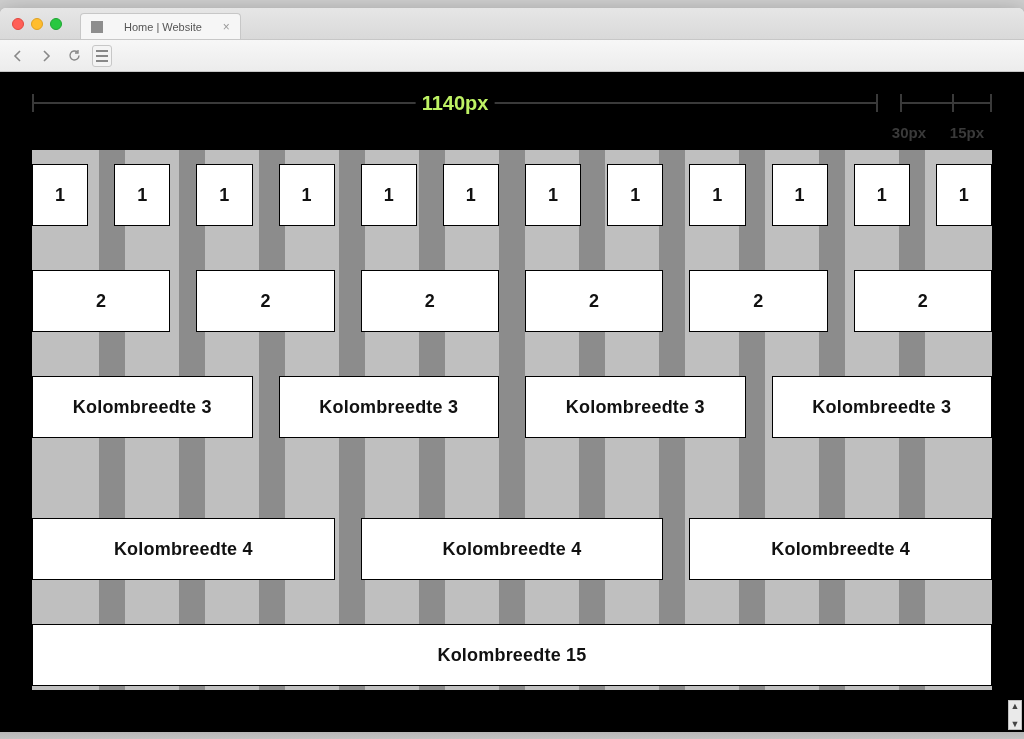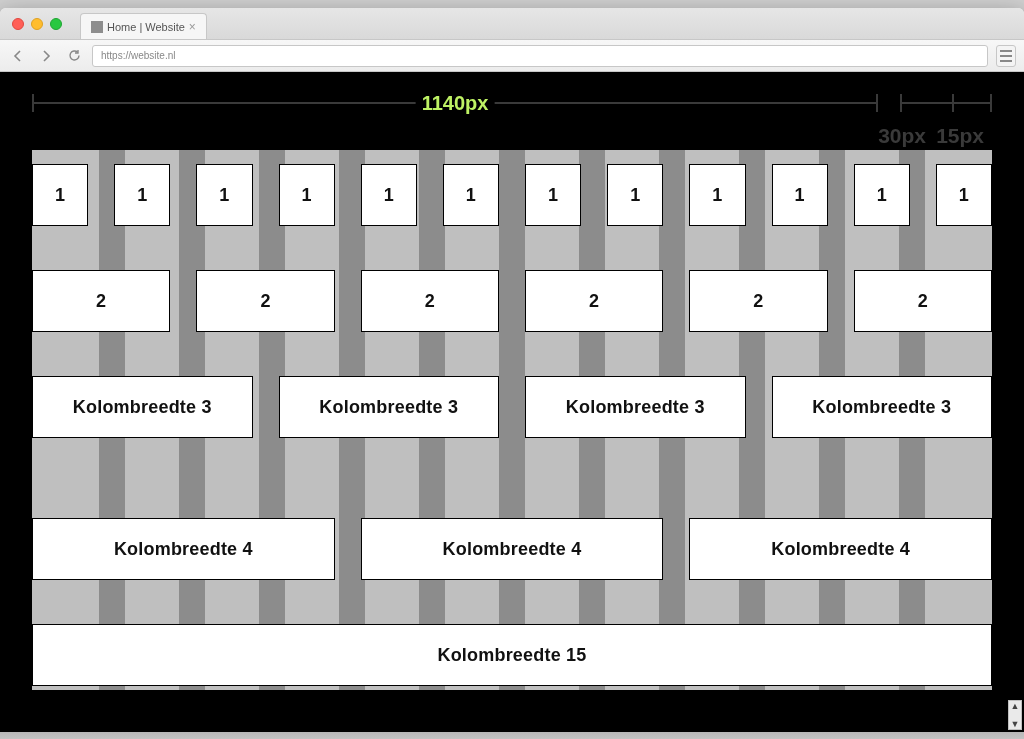--- a/index.html
+++ b/index.html
@@ -40,21 +40,21 @@
   .dot.green { background:#28c840; border:1px solid #1fa532; }
   .tab {
     height: 26px;
     background: #f6f6f6;
     border: 1px solid #c7c7c7;
     border-bottom: none;
     border-radius: 4px 4px 0 0;
     display: flex;
     align-items: center;
     padding: 0 10px;
-    gap: 4px;
+    gap: 21px;
     margin-left: 8px;
     font-size: 11px;
     color: #555;
   }
   .tab .favicon {
     width: 12px; height: 12px; background:#8d8d8d;
   }
   .tab .close { color:#999; font-size:12px; }
   .navbar {
     height: 32px;
@@ -139,21 +139,21 @@
   }
   .ruler-seg {
     display:flex; align-items:center; height:18px;
     position:relative;
   }
   .seg-30 { width: 54px; }
   .seg-15 { width: 40px; margin-left:-2px; }
   .ruler-segs .lab {
     position:absolute;
     top: 30px;
-    font-size:21px;
+    font-size:15px;
     color:#3a3a3a;
     font-weight:700;
   }
   .lab30 { right: 66px; }
   .lab15 { right: 8px; margin-left: 40px; }
 
   
   .grid-wrap {
     position: relative;
     margin: 0 16px;
@@ -269,23 +269,20 @@
     <div class="navbtn">
       <svg width="12" height="12" viewBox="0 0 12 12">
           <path d="M4 1 L9 6 L4 11" stroke="#888" stroke-width="1.6" fill="none"></path>
         </svg>
     </div>
     <div class="navbtn">
       <svg width="13" height="13" viewBox="0 0 13 13">
           <path d="M11 6.5a4.5 4.5 0 1 1-1.4-3.3" stroke="#888" stroke-width="1.4" fill="none"></path>
           <path d="M10 1v3h-3" stroke="#888" stroke-width="1.4" fill="none"></path>
         </svg>
-    </div>
-    <div class="urlbox">
-      <span>https://website.nl</span>
     </div>
     <div class="menu-icon">
       <span></span>
         <span></span>
         <span></span>
     </div>
   </div>
 
   <div class="viewport">
 

